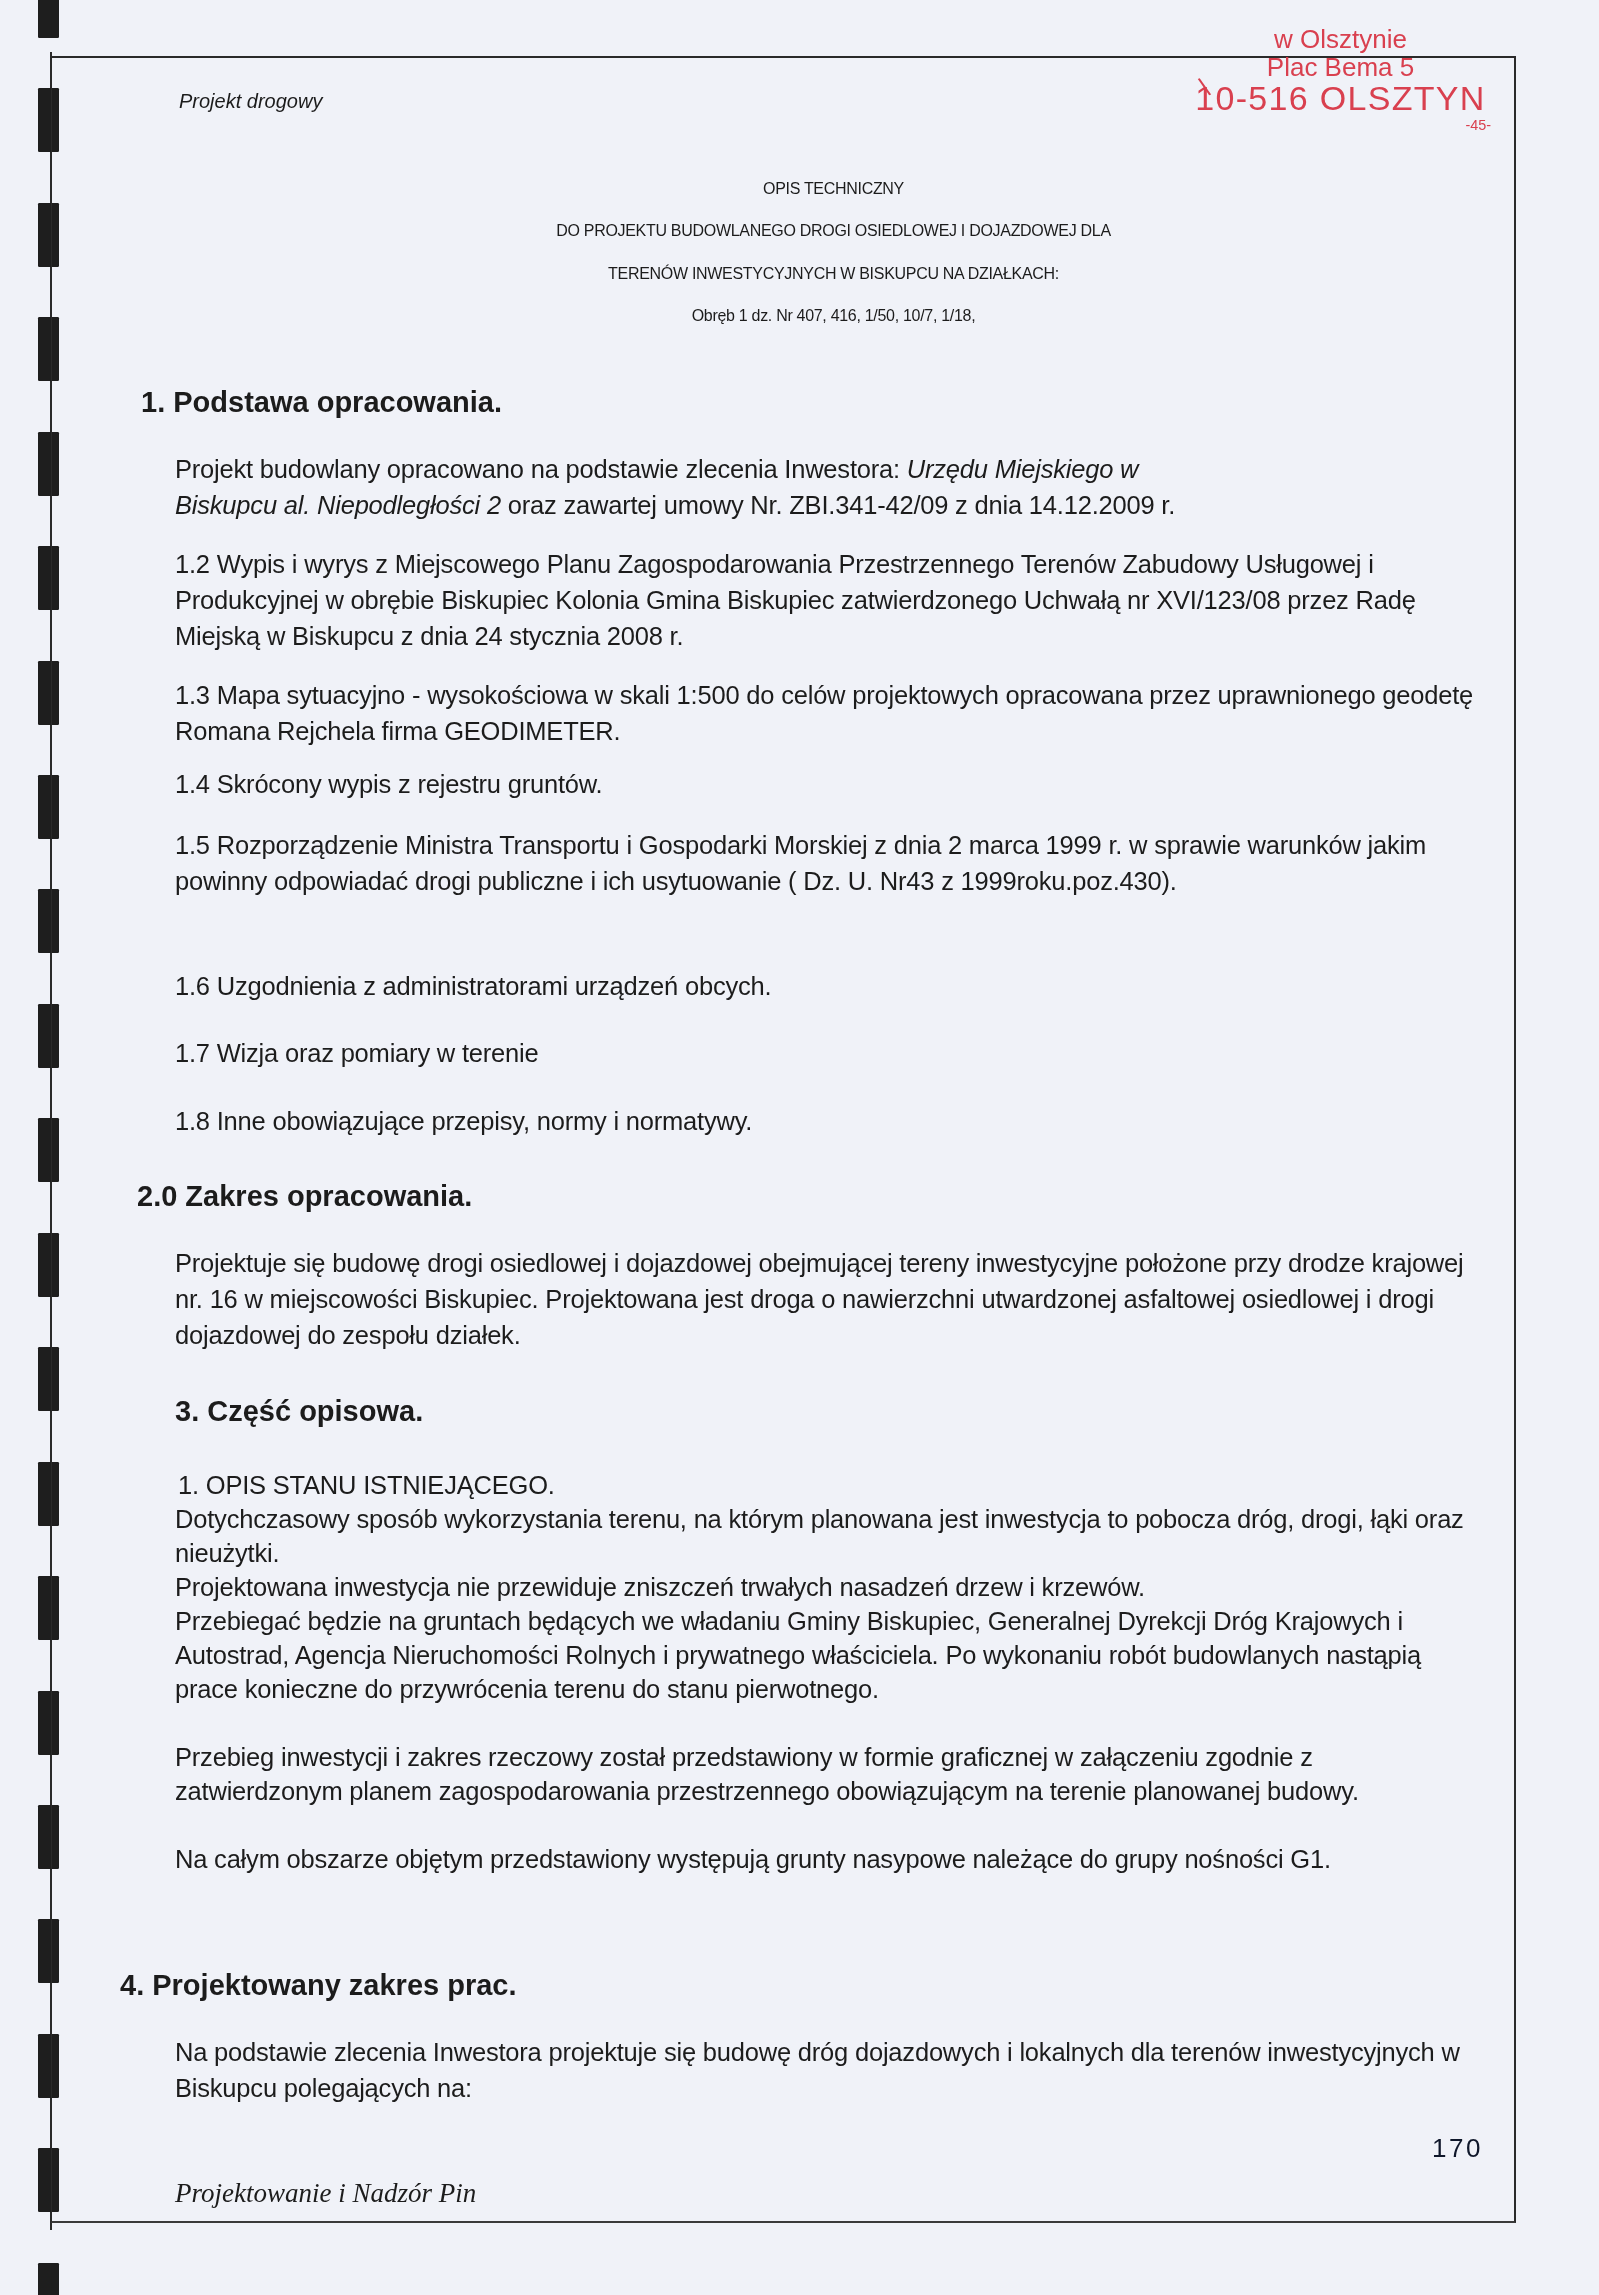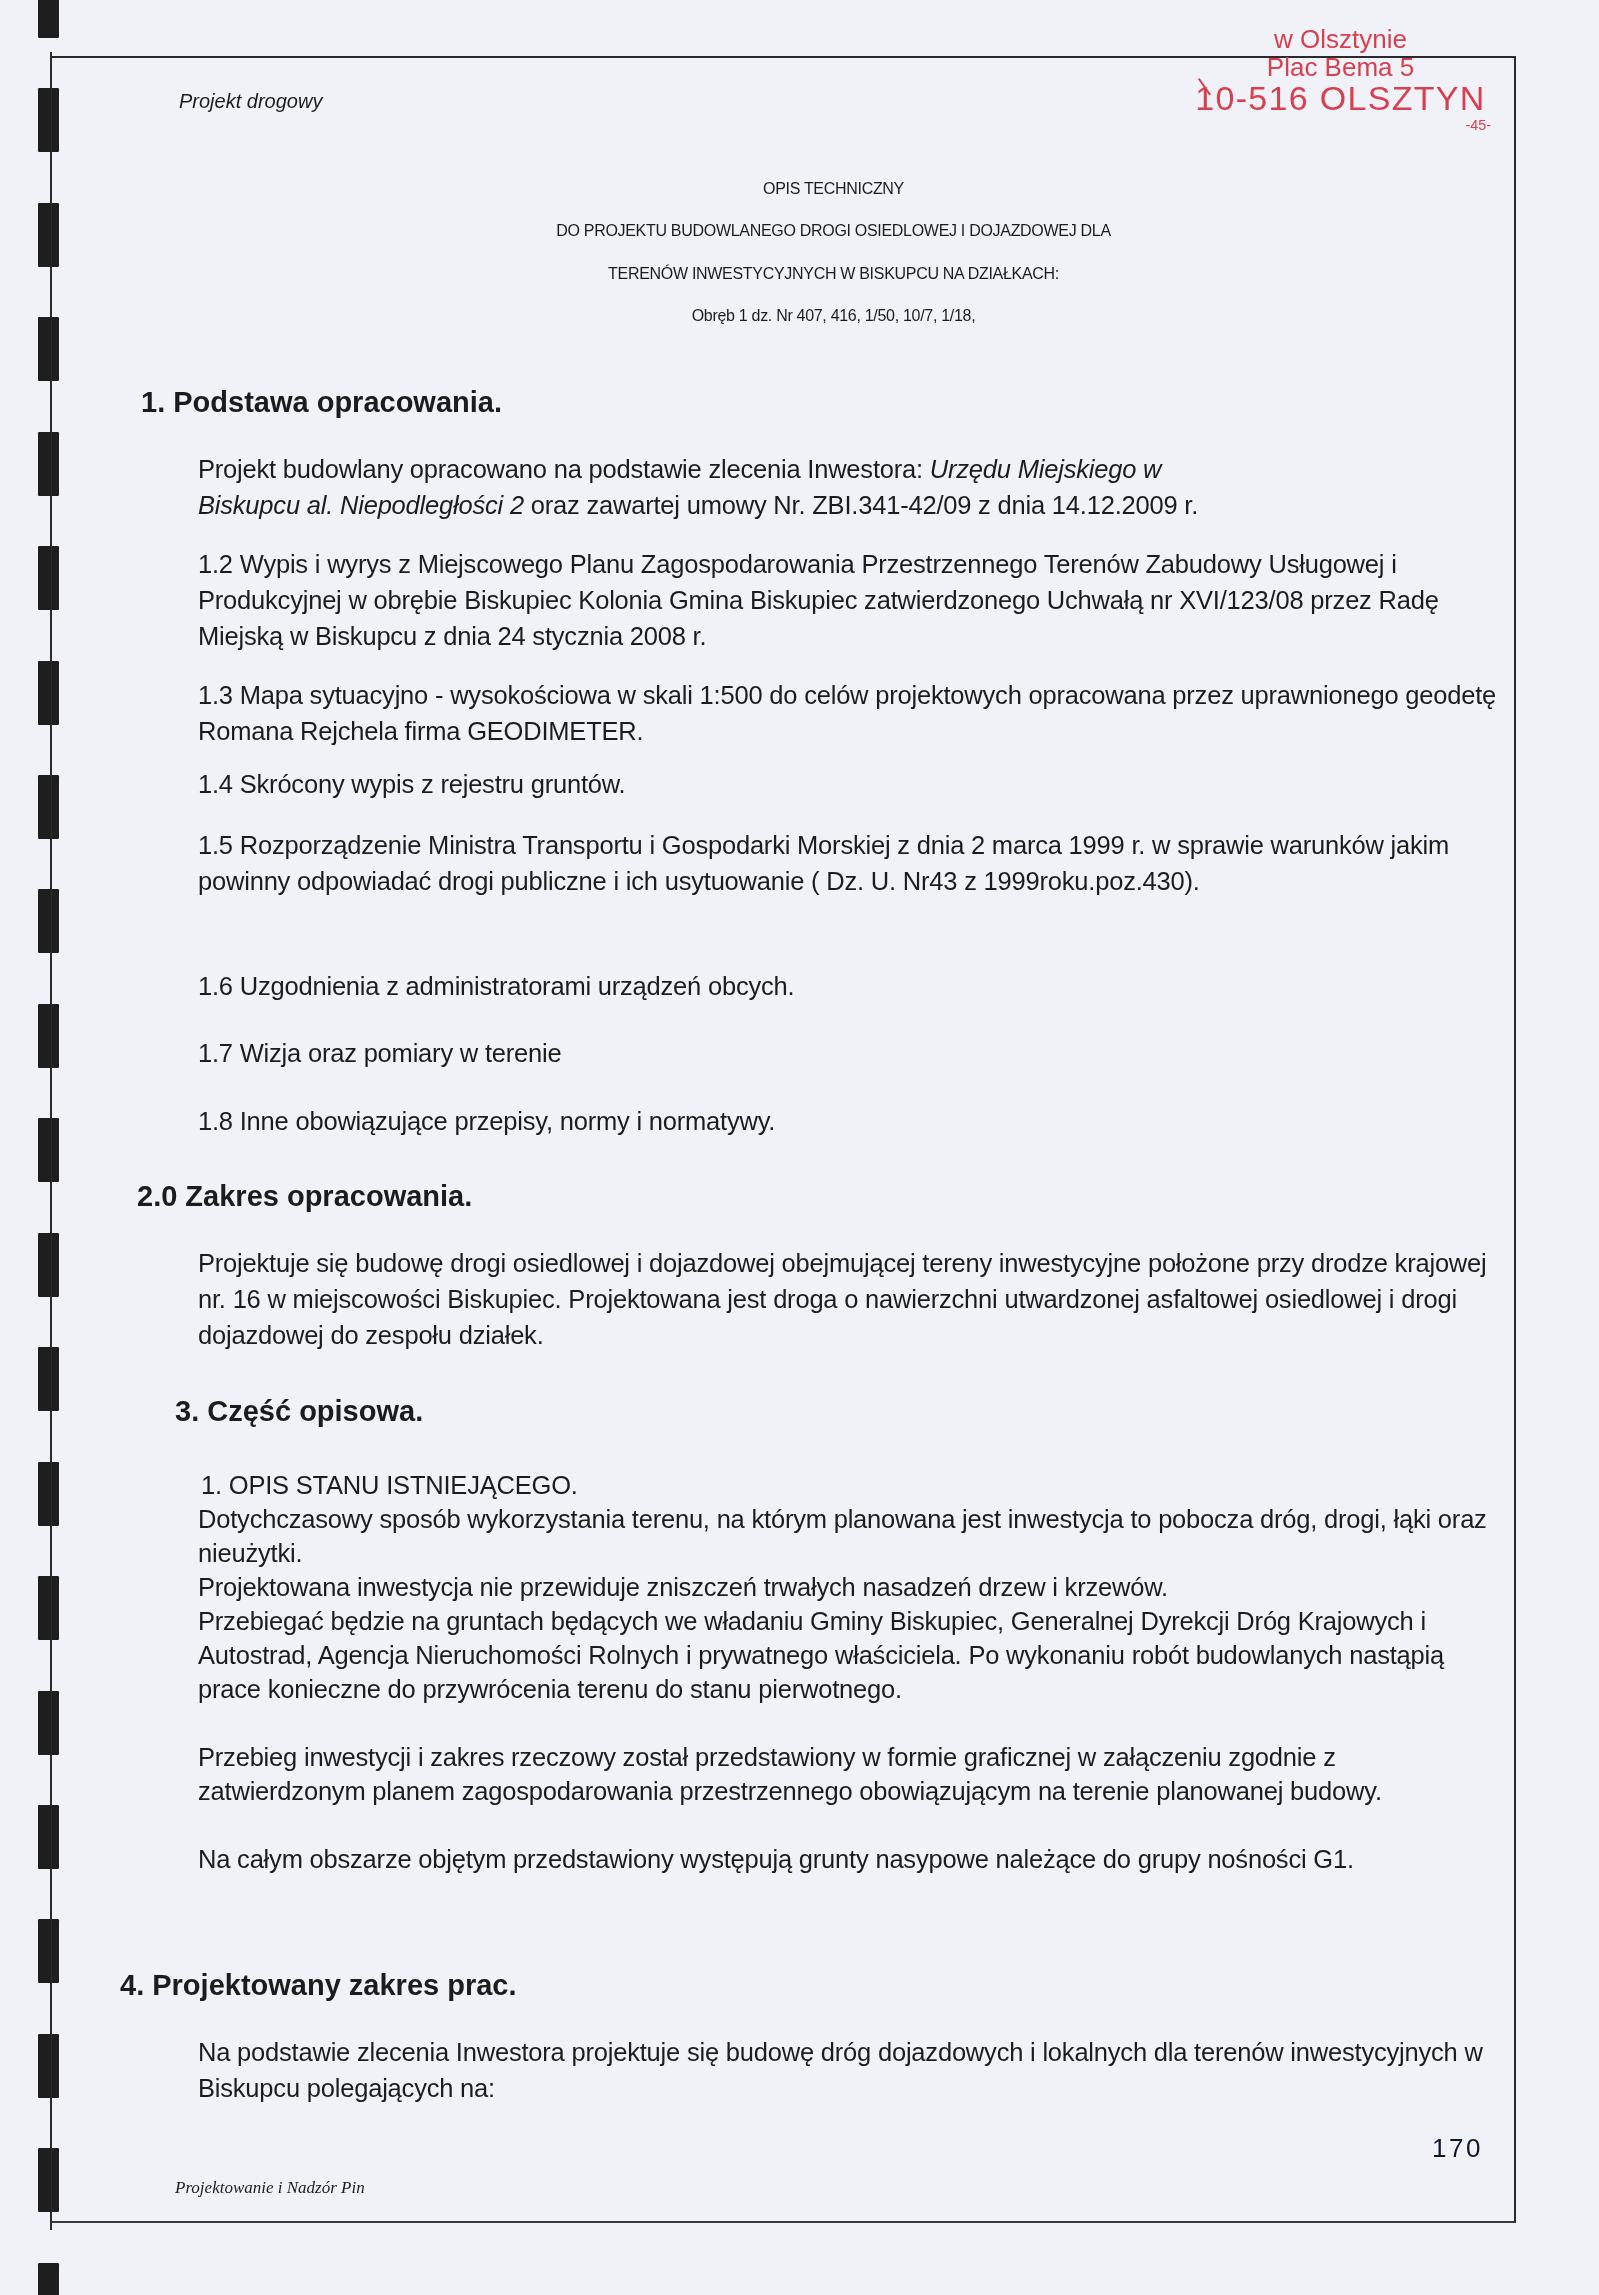--- a/index.html
+++ b/index.html
@@ -116,35 +116,34 @@
       font-weight: bold;
       font-size: 29px;
     }
     .p {
       position: absolute;
       left: 175px;
       width: 1308px;
       font-size: 25.5px;
       line-height: 36px;
       letter-spacing: -0.2px;
-      margin-left: 23px;
     }
     .p.tight {
       line-height: 34px;
     }
     .it {
       font-style: italic;
     }
     .footer {
       position: absolute;
       left: 175px;
       top: 2178px;
       font-family: "Liberation Serif", serif;
       font-style: italic;
-      font-size: 17px;
+      font-size: 27px;
     }
     .page-mark {
       position: absolute;
       left: 1432px;
       top: 2133px;
       font-family: Liberation Sans, sans-serif;
       font-size: 26px;
       color: #0f172a;
       letter-spacing: 2.6px;
     }

